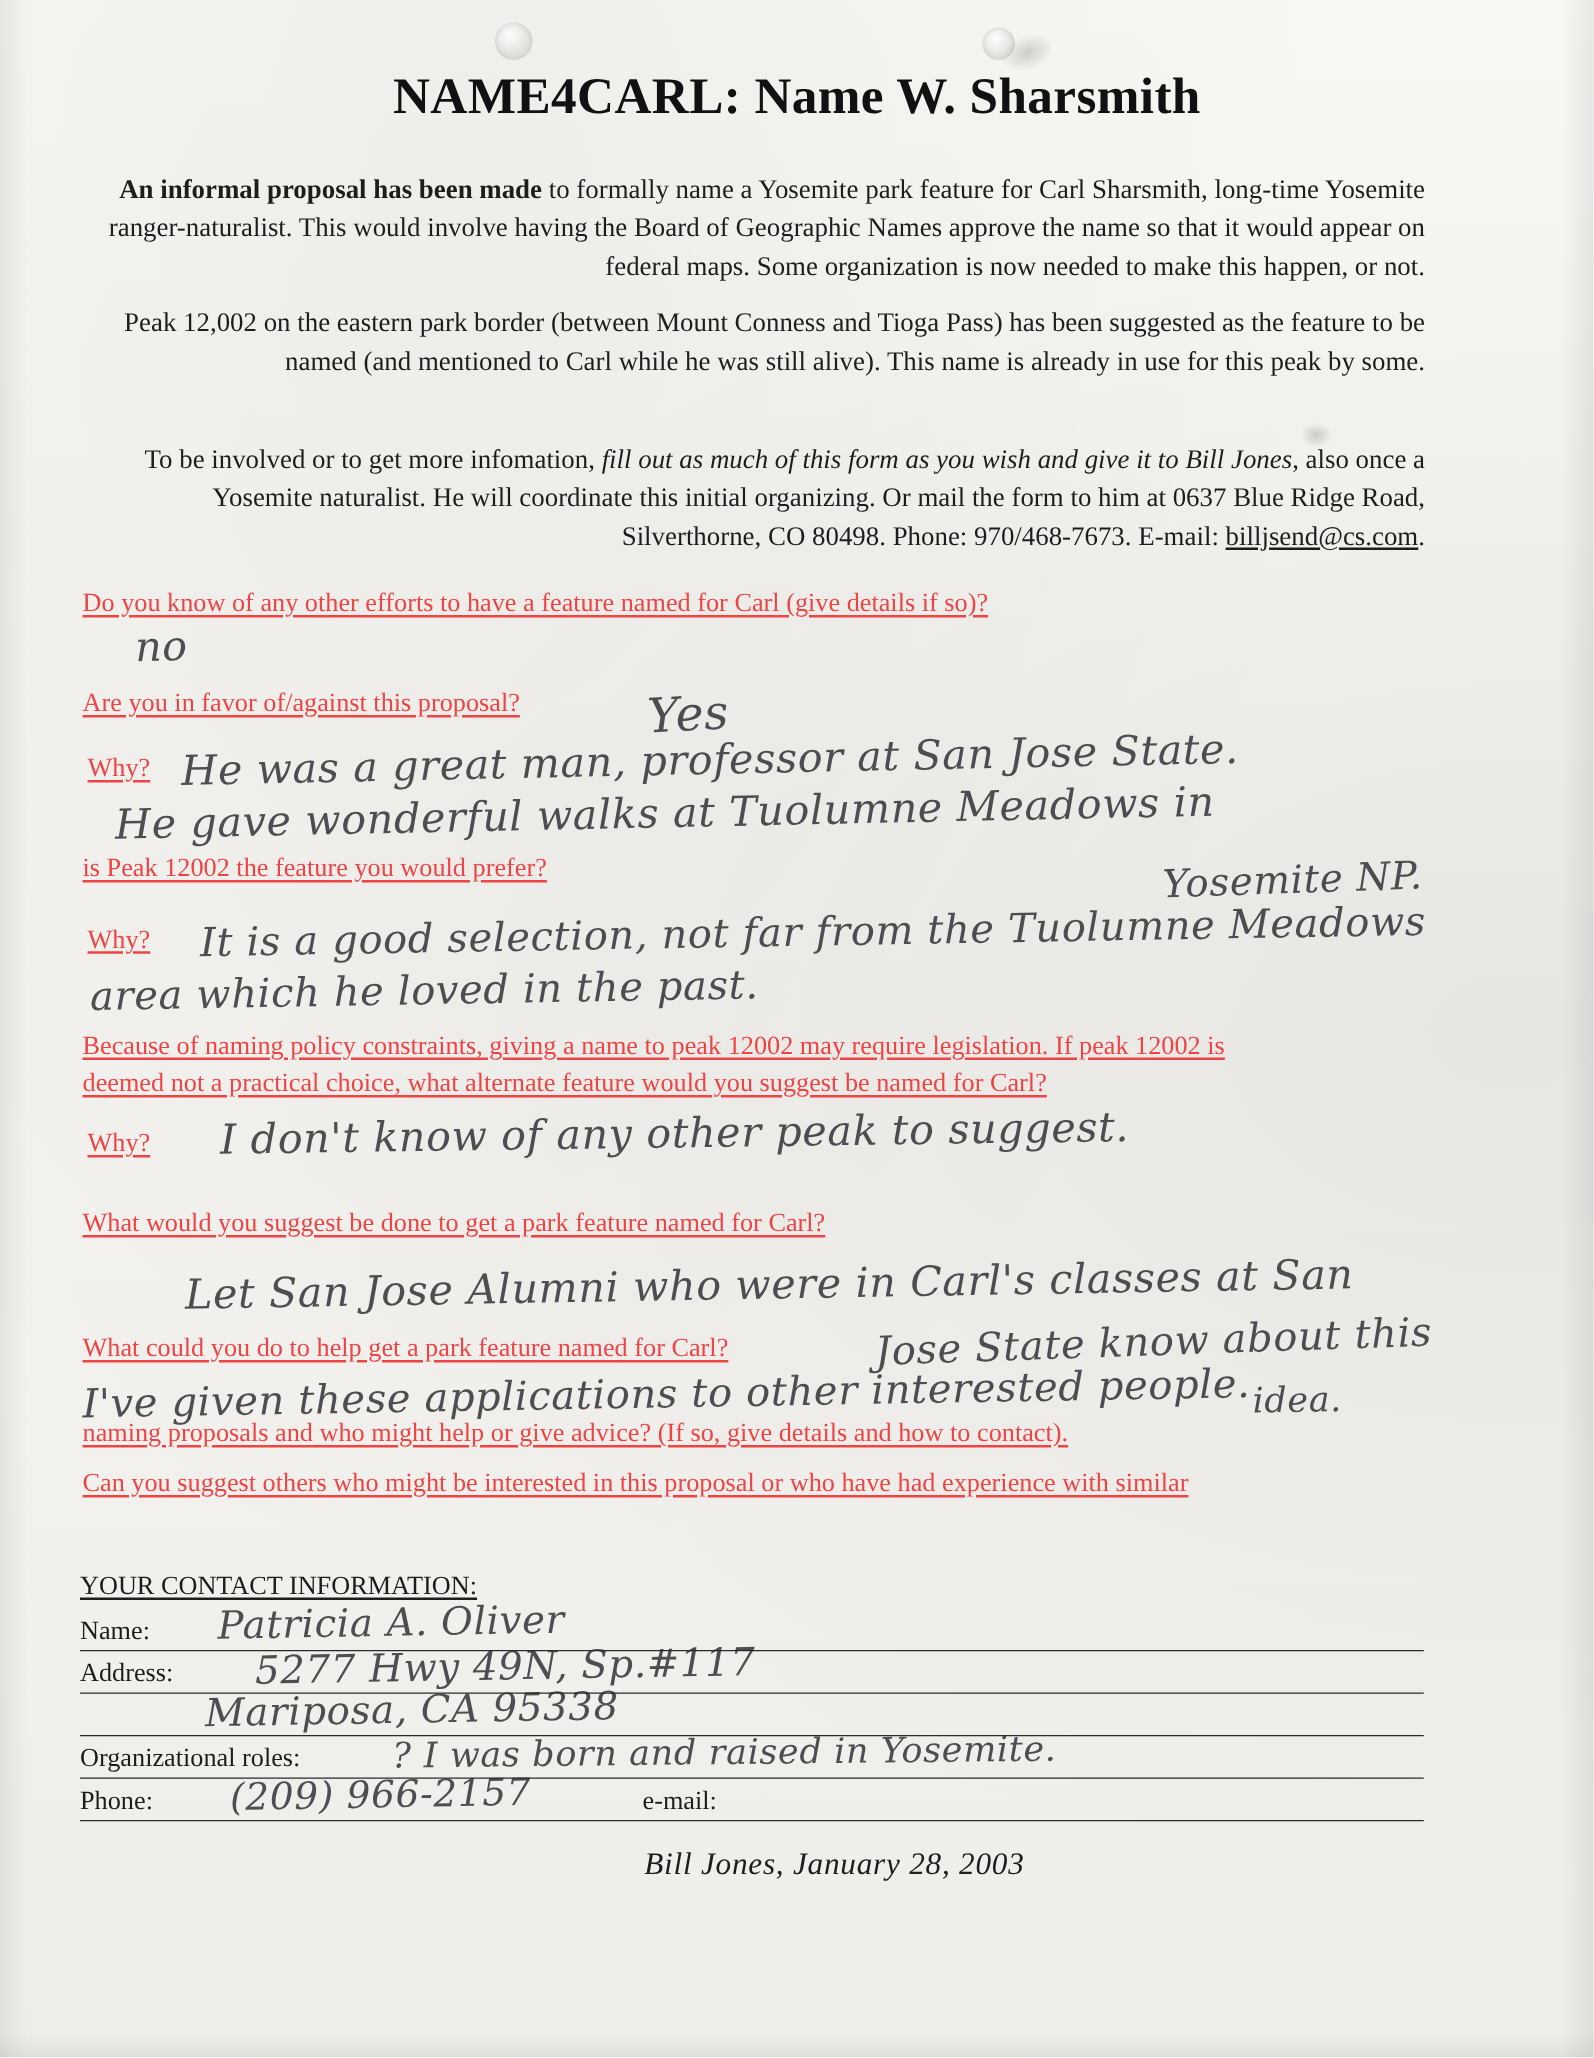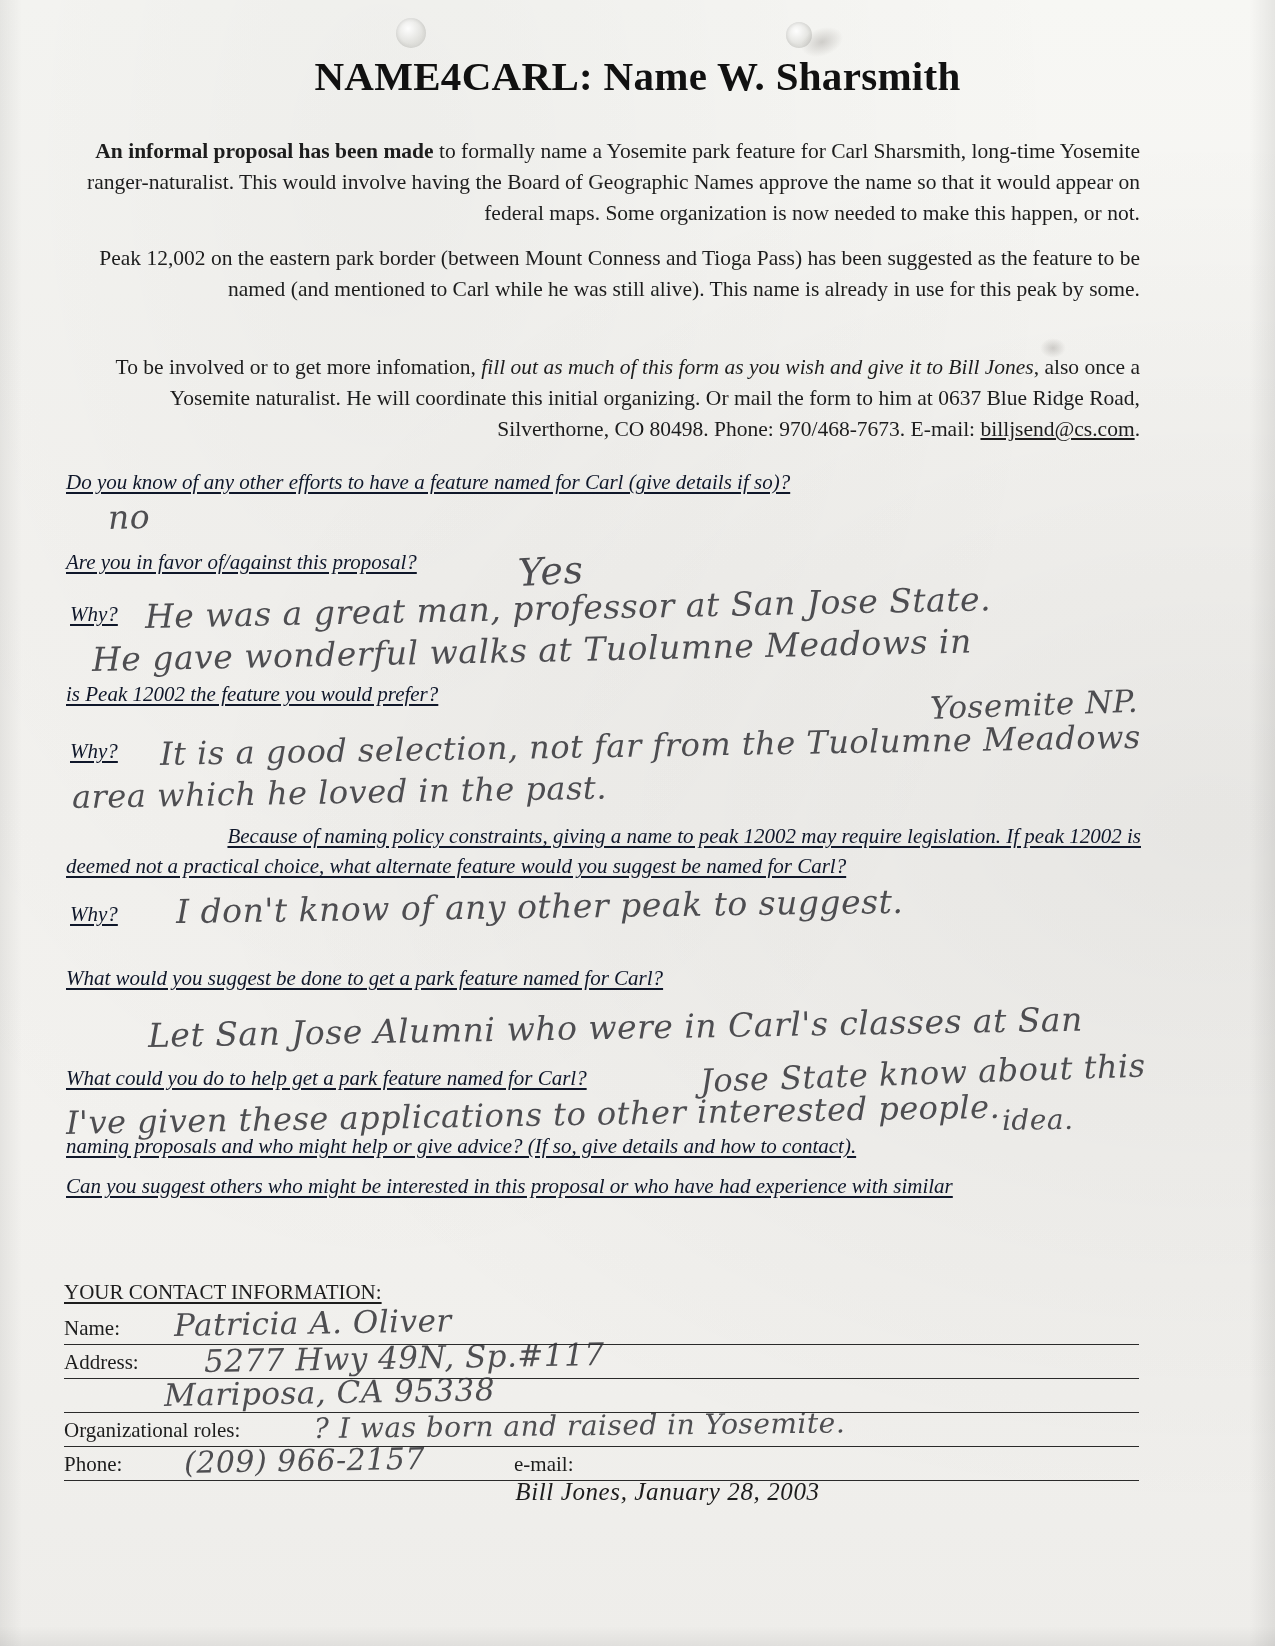--- a/index.html
+++ b/index.html
@@ -83,25 +83,24 @@
 
   .para1 { top: 136px; }
   .para2 { top: 243px; }
   .para3 { top: 352px; }
 
   .q {
     position: absolute;
     left: 66px;
     font-size: 21px;
     line-height: 29px;
-    color: #0f172a;
+    color: #ef4444;
     text-decoration: underline;
     text-underline-offset: 3px;
     width: 1075px;
-    font-style: italic;
   }
   .q.nowrap { white-space: nowrap; }
 
   
   .hand {
     position: absolute;
     font-family: "DejaVu Serif", serif;
     font-style: italic;
     color: #2b2b30;
     opacity: 0.82;
@@ -114,21 +113,20 @@
     position: absolute;
     left: 64px;
     top: 1256px;
     width: 1075px;
   }
   .contact-title {
     font-size: 21px;
     text-decoration: underline;
     text-underline-offset: 3px;
     color: #1d1d1d;
-    margin-top: 24px;
   }
   .field-row {
     position: relative;
     height: 33px;
     border-bottom: 1.4px solid #2a2a2a;
   }
   .field-label {
     position: absolute;
     left: 0;
     bottom: 3px;
@@ -174,21 +172,21 @@
 
   <div class="body-text para3">
     <span>To be involved or to get more infomation, </span><i>fill out as much of this form as you wish and give it to Bill Jones</i><span>, also once a Yosemite naturalist. He will coordinate this initial organizing. Or mail the form to him at 0637 Blue Ridge Road, Silverthorne, CO 80498. Phone: 970/468-7673. E-mail: </span><span class="u">billjsend@cs.com</span><span>.</span>
   </div>
 
   <div class="q nowrap" style="top:468px;">Do you know of any other efforts to have a feature named for Carl (give details if so)?</div>
   <div class="q nowrap" style="top:548px;">Are you in favor of/against this proposal?</div>
   <div class="q nowrap" style="top:600px; left:70px;">Why?</div>
   <div class="q nowrap" style="top:680px;">is Peak 12002 the feature you would prefer?</div>
   <div class="q nowrap" style="top:737px; left:70px;">Why?</div>
-  <div class="q nowrap" style="top:822px;text-align:right;">Because of naming policy constraints, giving a name to peak 12002 may require legislation. If peak 12002 is</div>
+  <div class="q nowrap" style="top:822px;">Because of naming policy constraints, giving a name to peak 12002 may require legislation. If peak 12002 is</div>
   <div class="q nowrap" style="top:852px;">deemed not a practical choice, what alternate feature would you suggest be named for Carl?</div>
   <div class="q nowrap" style="top:900px; left:70px;">Why?</div>
   <div class="q nowrap" style="top:964px;">What would you suggest be done to get a park feature named for Carl?</div>
   <div class="q nowrap" style="top:1064px;">What could you do to help get a park feature named for Carl?</div>
   <div class="q nowrap" style="top:1152px;margin-top:20px;">Can you suggest others who might be interested in this proposal or who have had experience with similar</div>
   <div class="q nowrap" style="top:1132px;">naming proposals and who might help or give advice? (If so, give details and how to contact).</div>
 
   <div class="hand" style="left:108px; top:498px; font-size:33px; transform:rotate(-1.5deg);">no</div>
 
   <div class="hand" style="left:518px; top:551px; font-size:38px; transform:rotate(-3deg);">Yes</div>

